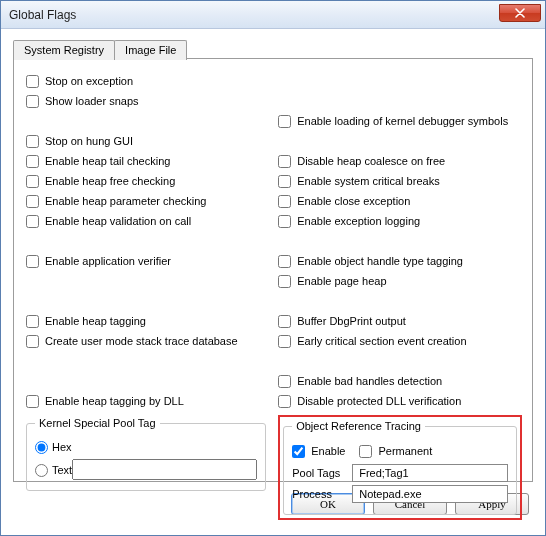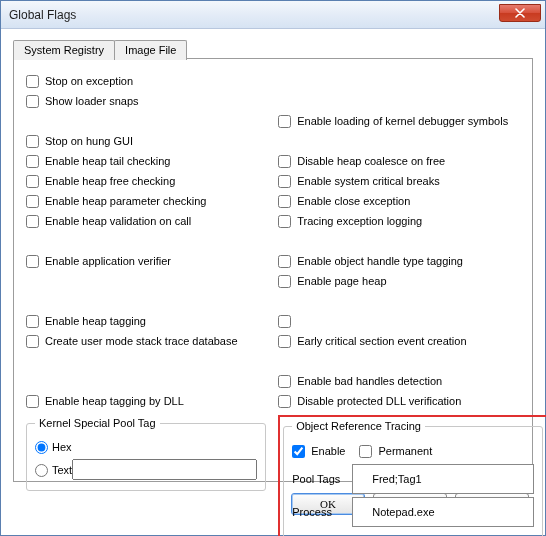--- a/index.html
+++ b/index.html
@@ -130,24 +130,24 @@
   .ort-row {
     display: flex;
     align-items: center;
     margin: 3px 0;
   }
   .ort-row label.lab {
     width: 60px;
   }
   .ort-row input[type=text] {
     flex: 1;
-    height: 30px;
+    height: 18px;
     border: 1px solid #888;
     font-size: 11px;
-    padding: 1px 19px;
+    padding: 1px 6px;
     font-family: inherit;
   }
   .kspt-row { width: 100%; display:flex; align-items:flex-end; margin:2px 0; }
 
   .button-row {
     display: flex;
     justify-content: flex-end;
     padding: 10px 4px 0 0;
     gap: 8px;
   }
@@ -278,34 +278,35 @@
             <label class="chk">
                 <input type="checkbox" style="">
                 <span>Enable system critical breaks</span>
               </label>
             <label class="chk">
                 <input type="checkbox" style="">
                 <span>Enable close exception</span>
               </label>
             <label class="chk">
                 <input type="checkbox" style="">
-                <span>Tracing exception logging</span>
+                <span>Enable exception logging</span>
               </label>
             <div class="spacer"></div>
             <label class="chk">
                 <input type="checkbox" style="">
                 <span>Enable object handle type tagging</span>
               </label>
             <label class="chk">
                 <input type="checkbox" style="">
                 <span>Enable page heap</span>
               </label>
             <div class="spacer"></div>
             <label class="chk">
                 <input type="checkbox" style="">
+                <span>Buffer DbgPrint output</span>
               </label>
             <label class="chk">
                 <input type="checkbox" style="">
                 <span>Early critical section event creation</span>
               </label>
             <div class="spacer"></div>
             <label class="chk">
                 <input type="checkbox" style="">
                 <span>Enable bad handles detection</span>
               </label>

